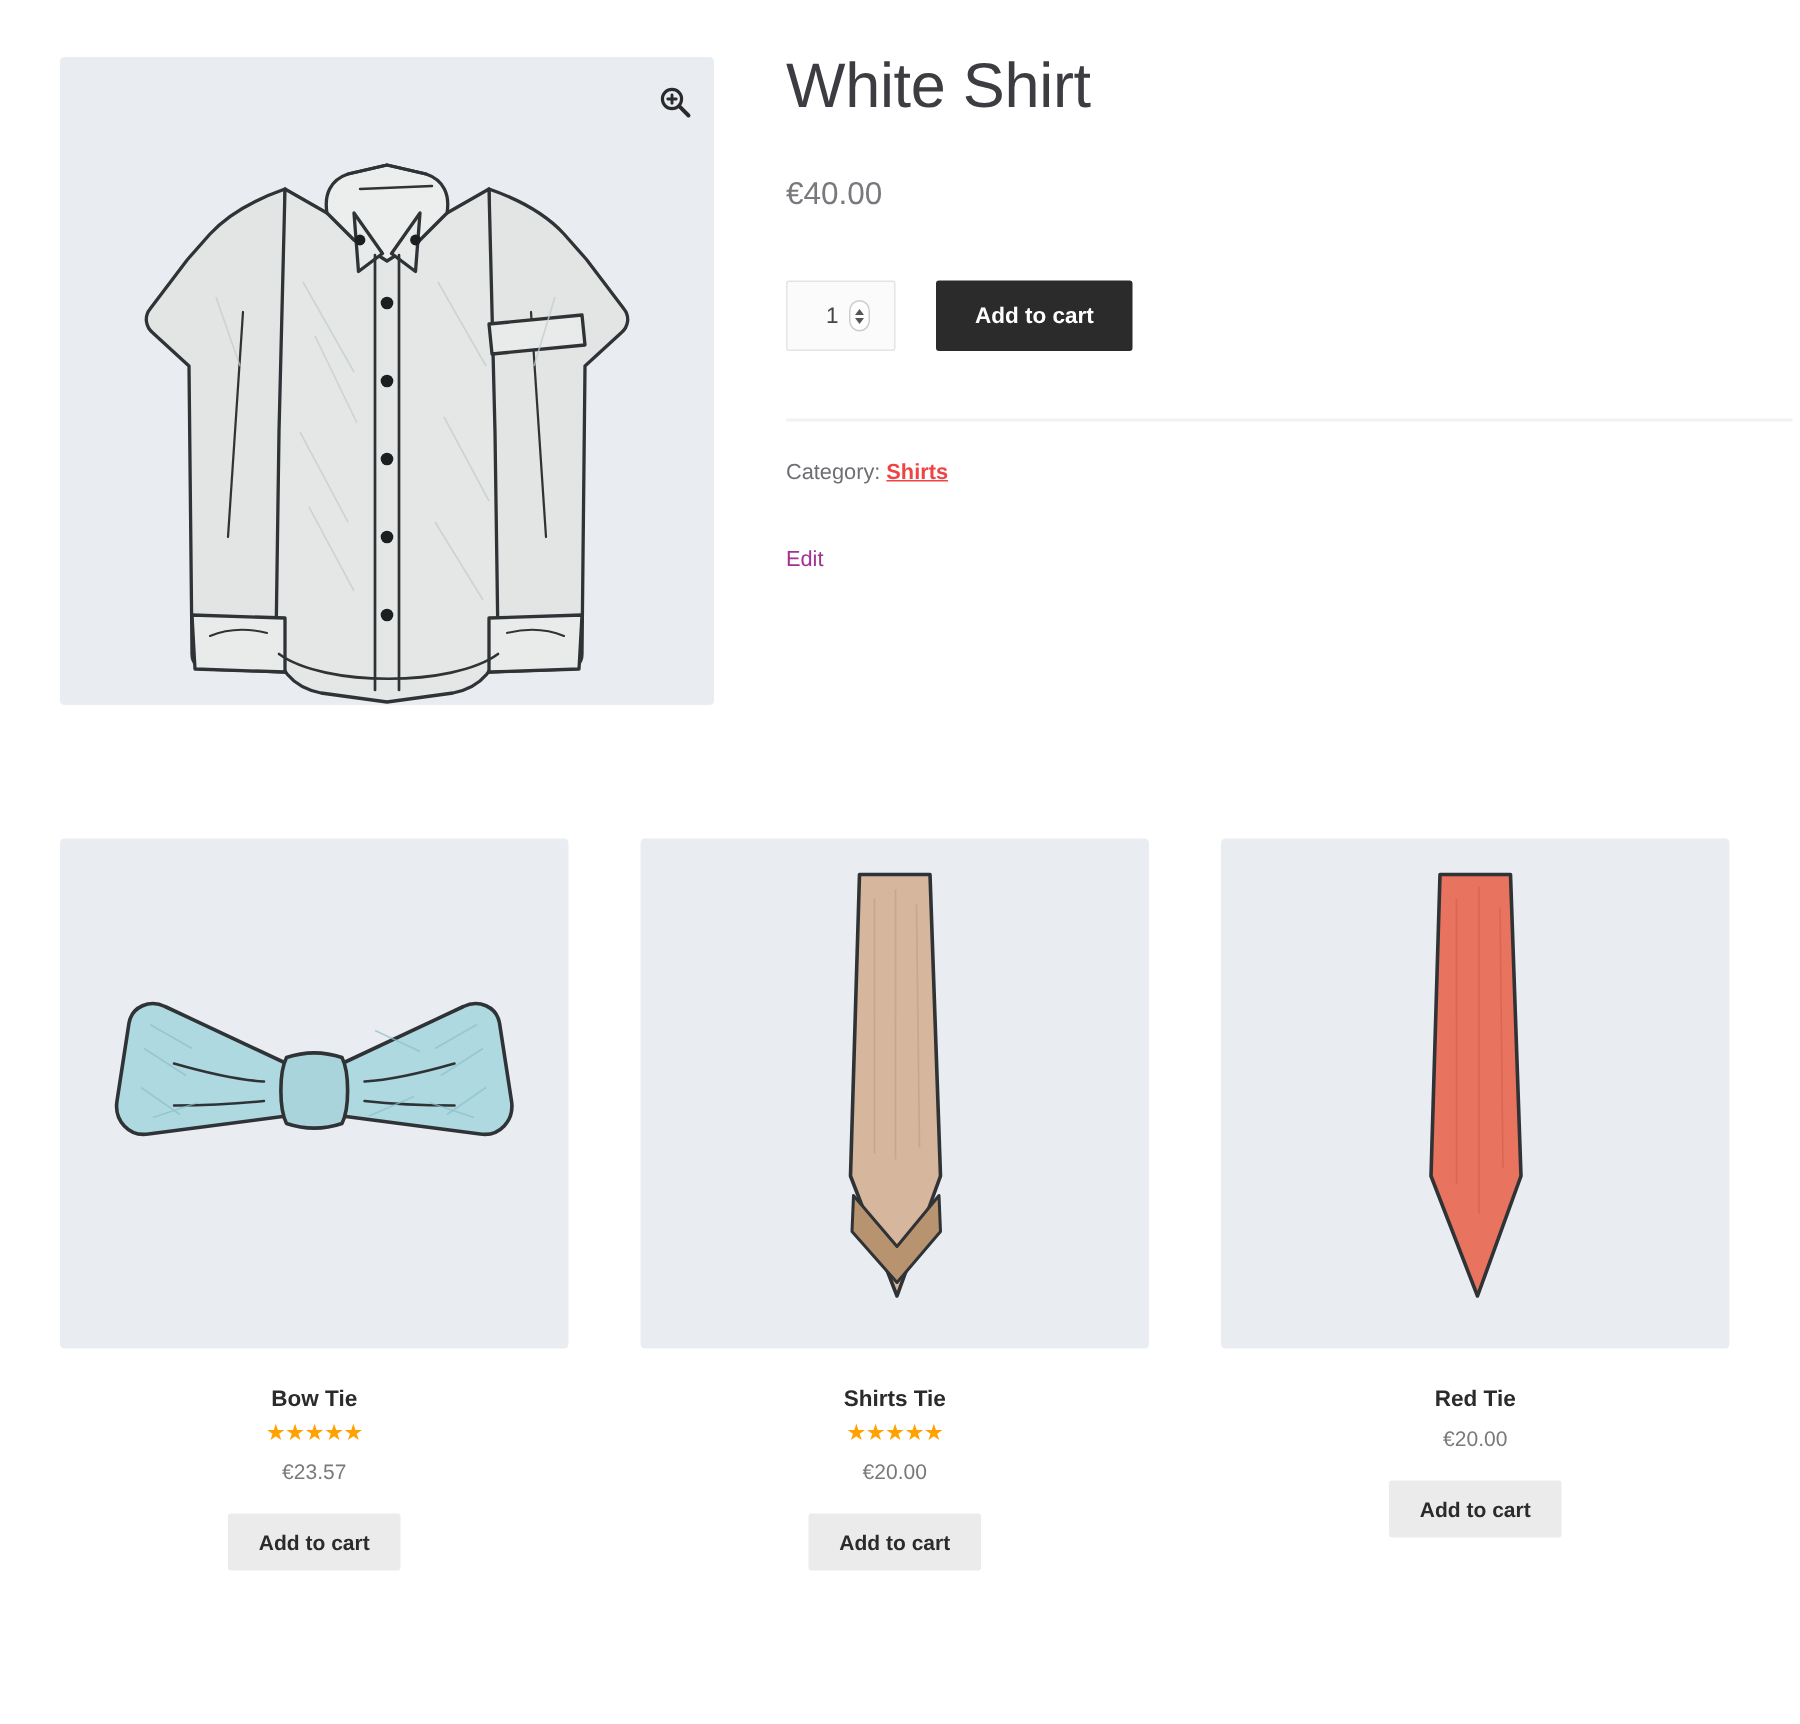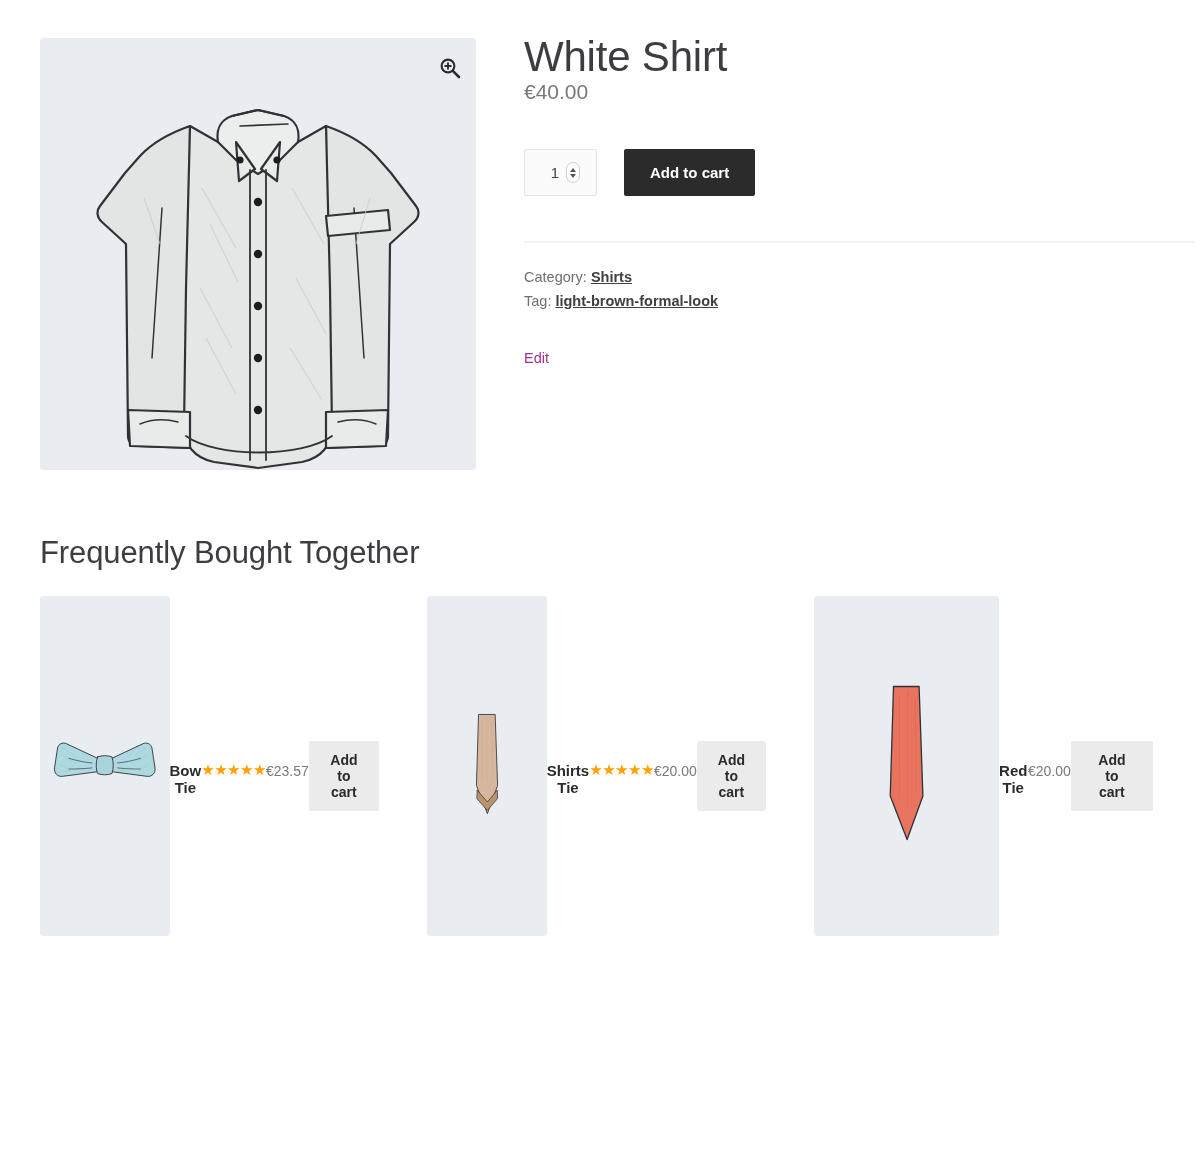--- a/index.html
+++ b/index.html
@@ -52,20 +52,21 @@
   .product-title {
     font-size: 42px;
     font-weight: 300;
     line-height: 1.1;
     color: #3c3c41;
     letter-spacing: -0.2px;
     margin-top: -4px;
   }
 
   .product-price {
+    margin-top: 38px;
     font-size: 21px;
     font-weight: 400;
     color: #77797c;
   }
 
   .cart-row {
     margin-top: 45px;
     display: flex;
     align-items: flex-start;
     gap: 27px;
@@ -131,21 +132,21 @@
     background: #f2f2f2;
   }
 
   .meta {
     margin-top: 23px;
     font-size: 14.5px;
     line-height: 1.62;
     color: #6d6f73;
   }
   .meta a {
-    color: #404040;
+    color: #ef4444;
     text-decoration: underline;
     font-weight: bold;
     cursor: pointer;
   }
 
   .edit-link {
     display: inline-block;
     margin-top: 37px;
     font-size: 14.5px;
     color: #a4318f;
@@ -170,21 +171,21 @@
 
   .cards {
     margin-top: 25px;
     display: flex;
     gap: 48px;
   }
 
   .card {
     width: 339px;
     display: flex;
-    flex-direction: row;
+    flex-direction: column;
     align-items: center;
   }
 
   .card-img {
     width: 339px;
     height: 340px;
     background: #e9edf1;
     border-radius: 3px;
     position: relative;
     overflow: hidden;
@@ -320,32 +321,27 @@
         <button class="add-cart-main">Add to cart</button>
       </div>
 
       <div class="meta-divider"></div>
 
       <div class="meta">
         <div>
           <span>Category:</span>
           <a>Shirts</a>
         </div>
-        <div>
-          <span>Tag:</span>
-          <a>light-brown-formal-look</a>
-        </div>
       </div>
 
       <a class="edit-link">Edit</a>
     </div>
   </div>
 
   <div class="upsells">
-    <h2 class="section-title">Frequently Bought Together</h2>
 
     <div class="cards">
 
       <div class="card">
         <div class="card-img">
           <svg viewBox="0 0 339 340">
             <g stroke="#2f3336" stroke-width="2.4" stroke-linejoin="round" stroke-linecap="round">
               <path d="M151 150 L70 112 C60 107 48 112 46 123 L38 175 C36 188 46 199 59 197 L151 185 Z" fill="#aed9e0"></path>
               <path d="M188 150 L269 112 C279 107 291 112 293 123 L301 175 C303 188 293 199 280 197 L188 185 Z" fill="#aed9e0"></path>
               <path d="M151 146 C163 142 176 142 188 146 C193 156 193 180 188 190

